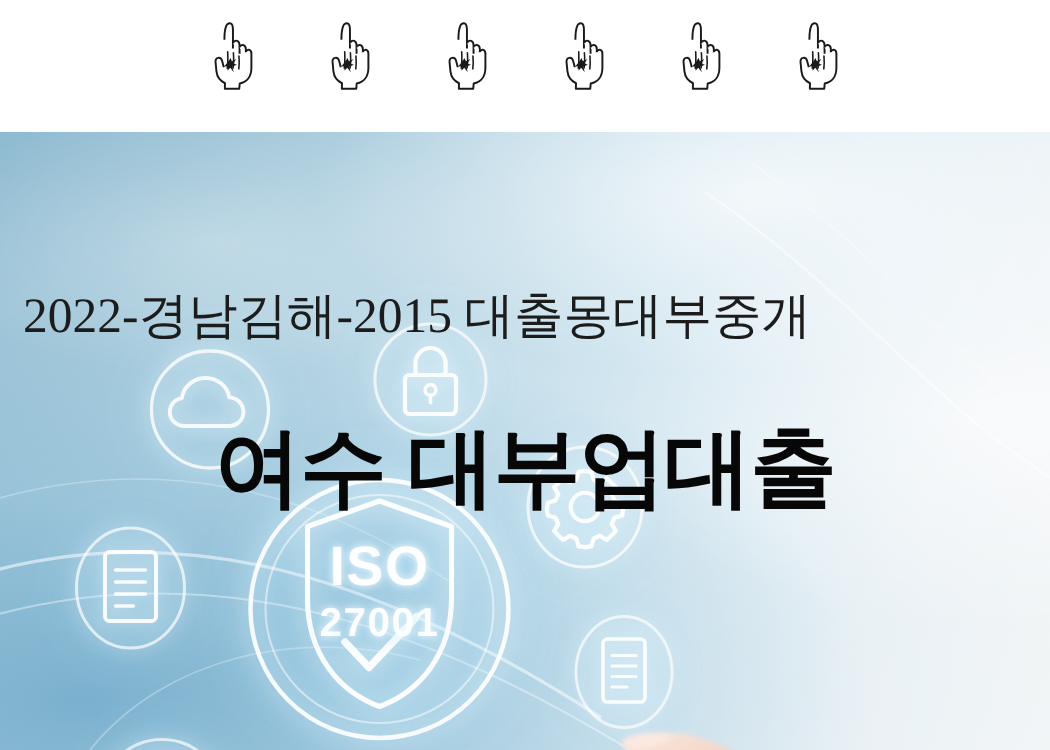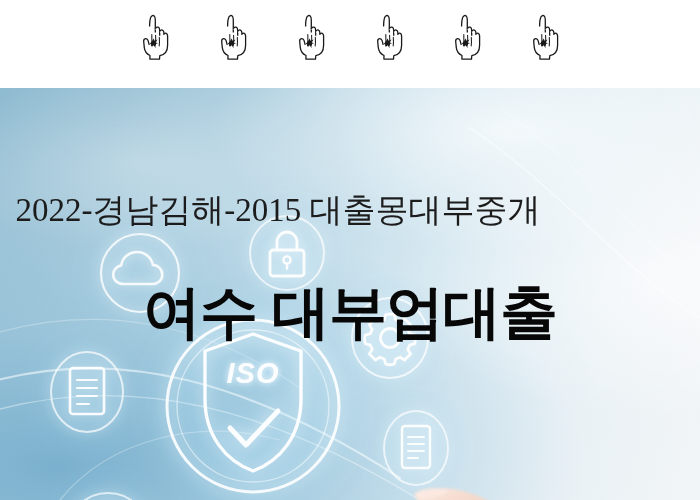--- a/index.html
+++ b/index.html
@@ -102,21 +102,21 @@
     width: 190px;
     text-align: center;
     color: rgba(255,255,255,0.92);
     font-family: "Liberation Sans", sans-serif;
     font-weight: 700;
     letter-spacing: 1px;
     text-shadow: 0 0 6px rgba(255,255,255,0.9), 0 0 14px rgba(180,230,255,0.9);
     line-height: 1.18;
     pointer-events: none;
   }
-  .iso-text .iso-main { font-size: 29px; display:block;font-style:italic; }
+  .iso-text .iso-main { font-size: 37px; display:block; }
   .iso-text .iso-num  { font-size: 27px; display:block; }
 
   
   .photo-hand {
     position: absolute;
     left: 392px;
     top: 378px;
     width: 250px;
     height: 140px;
     pointer-events: none;
@@ -345,20 +345,21 @@
     <div class="shield-badge">
       <svg viewBox="0 0 190 200" xmlns="http://www.w3.org/2000/svg">
         <circle cx="95" cy="96" r="86" fill="none" stroke="#ffffff" stroke-width="3" opacity="0.9"></circle>
         <circle cx="95" cy="96" r="76" fill="none" stroke="#ffffff" stroke-width="1.4" opacity="0.5"></circle>
         <path d="M95 24l48 17v48c0 37-21 62-48 72-27-10-48-35-48-72V41z" fill="none" stroke="#ffffff" stroke-width="3.4" stroke-linejoin="round" opacity="0.95"></path>
         <path d="M72 118l16 17 32-34" fill="none" stroke="#ffffff" stroke-width="5" stroke-linecap="round" stroke-linejoin="round" opacity="0.95"></path>
       </svg>
     </div>
     <div class="iso-text">
       <span class="iso-main">ISO</span>
+      <span class="iso-num">27001</span>
     </div>
 
     <div class="photo-hand">
       <svg viewBox="0 0 250 140" xmlns="http://www.w3.org/2000/svg">
         <defs>
           <linearGradient id="skin" x1="0" y1="0" x2="0.6" y2="1">
             <stop offset="0%" stop-color="#f7ded2"></stop>
             <stop offset="45%" stop-color="#eec4b0"></stop>
             <stop offset="100%" stop-color="#dda88f"></stop>
           </linearGradient>

